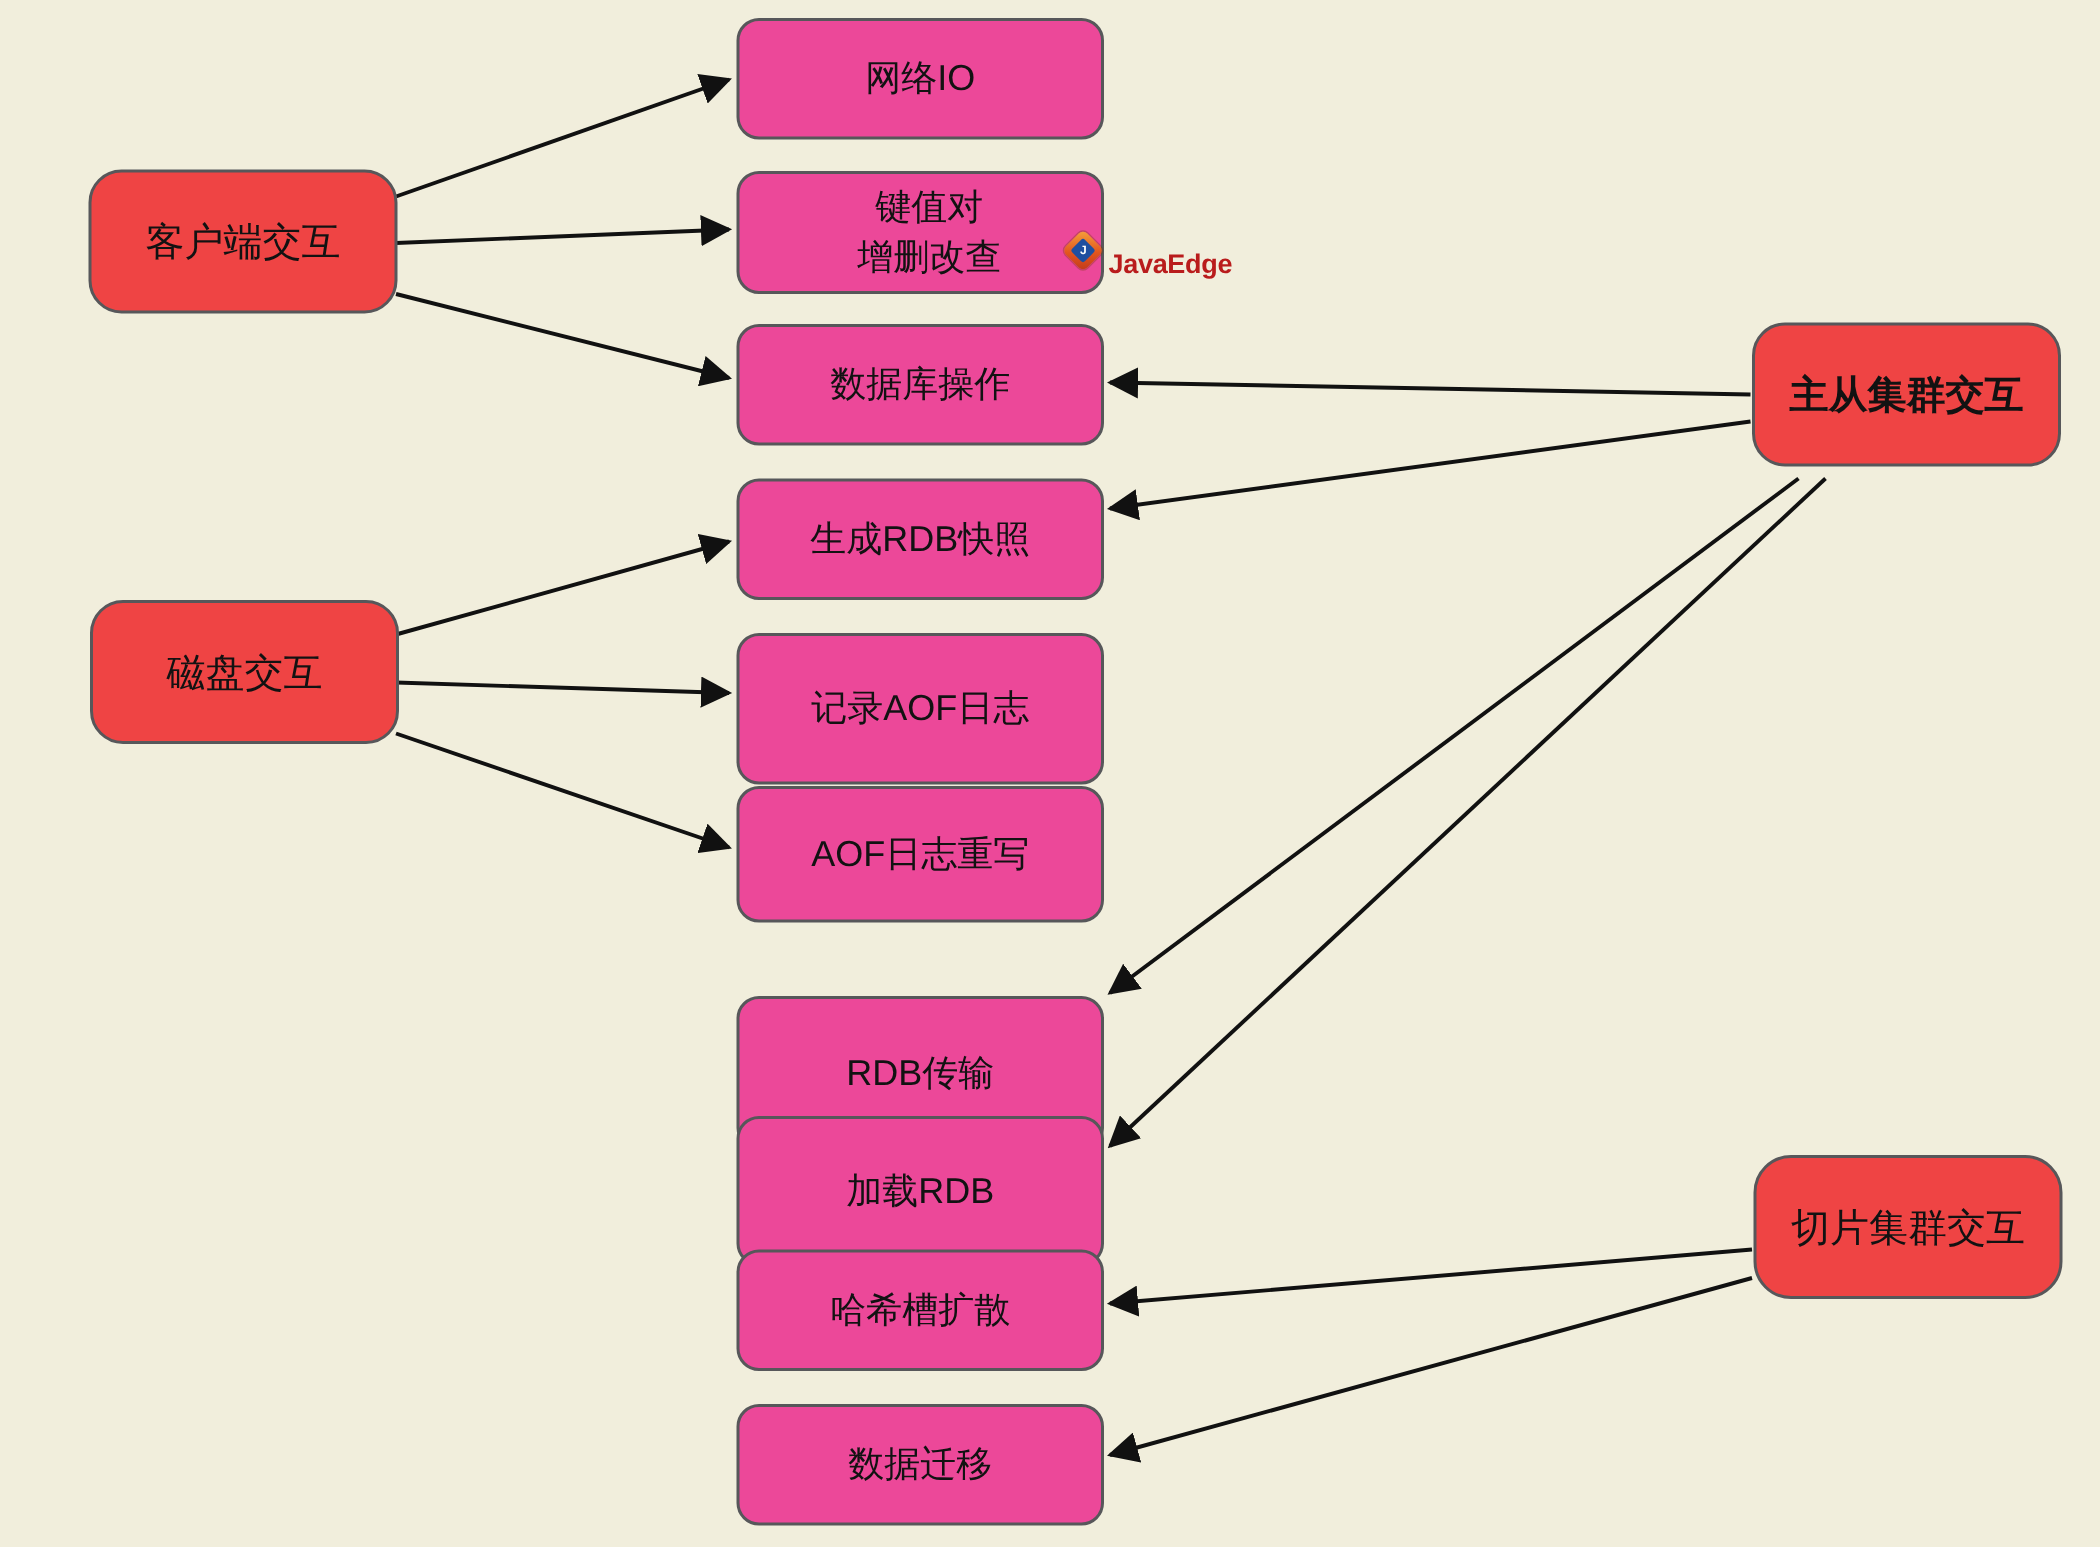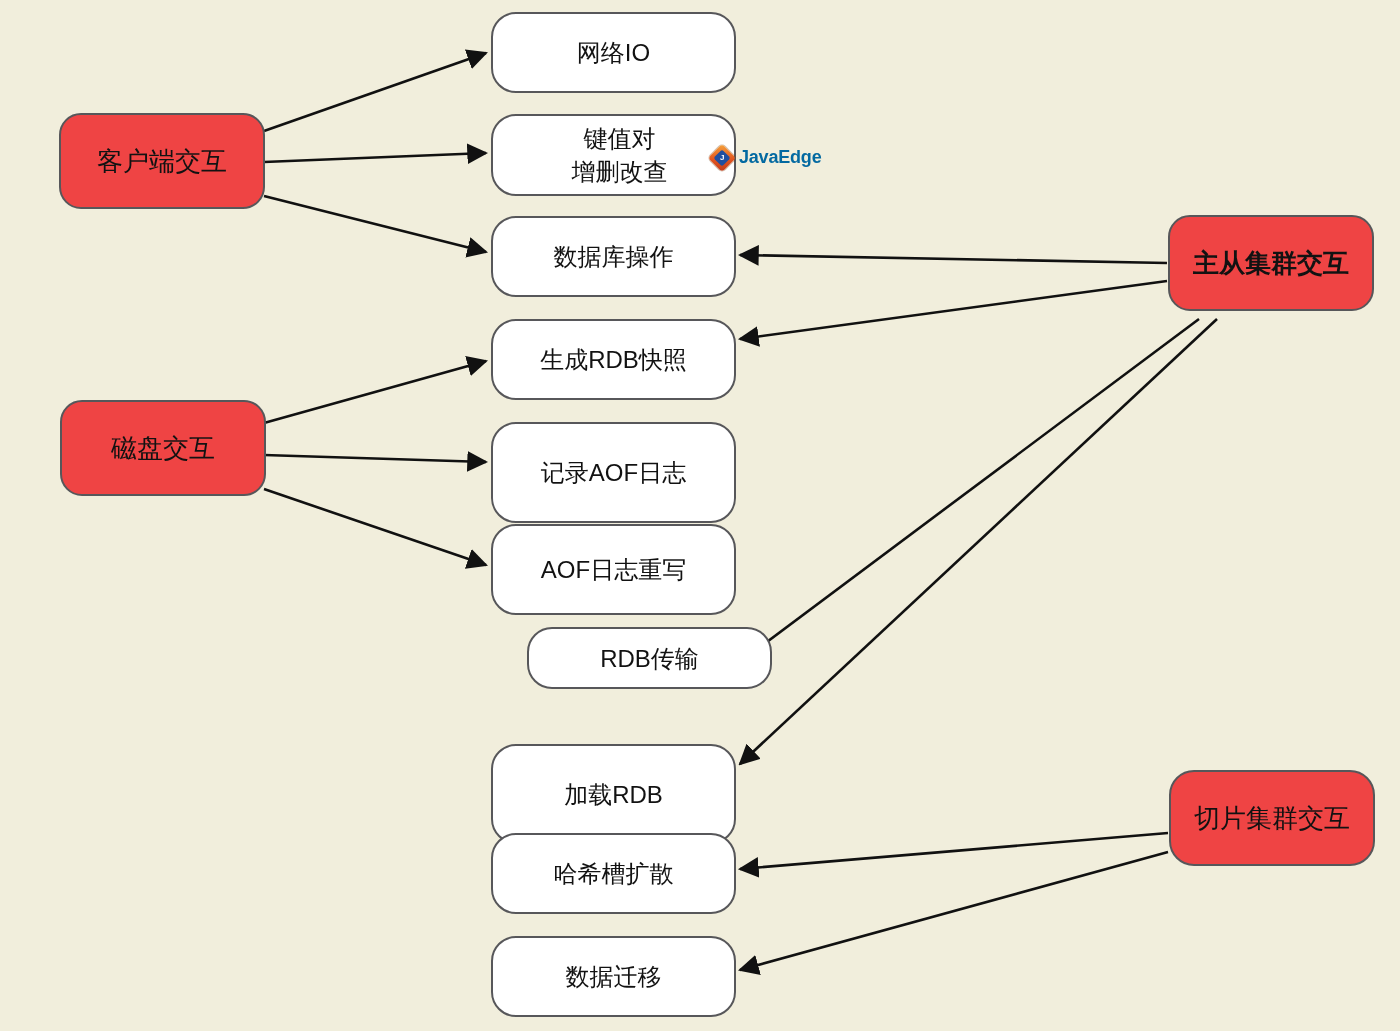--- a/index.html
+++ b/index.html
@@ -27,22 +27,22 @@
     box-sizing: border-box;
     border: 2.5px solid #57575a;
     display: flex;
     align-items: center;
     justify-content: center;
     text-align: center;
     color: #121212;
     white-space: pre-line;
   }
   .node.process {
-    background: #ffffff;
-    border-radius: 25px;
+    background: #ec4899;
+    border-radius: 15px;
     font-size: 24px;
     line-height: 33px;
     width: 245px;
     left: 491px;
   }
   .node.actor {
     background: #ef4444;
     border-radius: 22px;
     font-size: 26px;
     width: 206px;
@@ -79,22 +79,23 @@
   .brand-icon-core span {
     transform: rotate(-45deg);
     color: #ffffff;
     font-size: 8px;
     font-weight: bold;
     line-height: 1;
   }
   .brand-text {
     font-weight: bold;
     font-size: 18px;
-    color: #0369a1;
+    color: #b91c1c;
     letter-spacing: -0.2px;
+    margin-top: 19px;
   }
 </style>
 </head>
 <body>
 
 <div id="canvas">
 
   <svg id="edges" viewBox="0 0 1400 1031" xmlns="http://www.w3.org/2000/svg">
     <defs>
       <marker id="ah" viewBox="0 0 10 10" refX="9" refY="5" markerWidth="8" markerHeight="8" orient="auto-start-reverse">
@@ -122,21 +123,21 @@
   <div class="node actor" style="left:1168px; top:215px;font-weight:bold;">主从集群交互</div>
   <div class="node actor" style="left:1169px; top:770px;border-radius:25px;">切片集群交互</div>
 
   <div class="node process" style="top:12px;  height:81px;">网络IO</div>
   <div class="node process" style="top:114px; height:82px;padding-left:12px;">键值对
 增删改查</div>
   <div class="node process" style="top:319px; height:81px;">生成RDB快照</div>
   <div class="node process" style="top:216px; height:81px;">数据库操作</div>
   <div class="node process" style="top:422px; height:101px;text-align:right;">记录AOF日志</div>
   <div class="node process" style="top:524px; height:91px;">AOF日志重写</div>
-  <div class="node process" style="top:627px; height:62px;margin-left:36px;">RDB传输</div>
+  <div class="node process" style="top:664px; height:103px;">RDB传输</div>
   <div class="node process" style="top:744px; height:100px;">加载RDB</div>
   <div class="node process" style="top:833px; height:81px;">哈希槽扩散</div>
   <div class="node process" style="top:936px; height:81px;">数据迁移</div>
 
   <div class="brand">
     <span class="brand-icon">
       <span class="brand-icon-core">
         <span>J</span>
       </span>
     </span>

